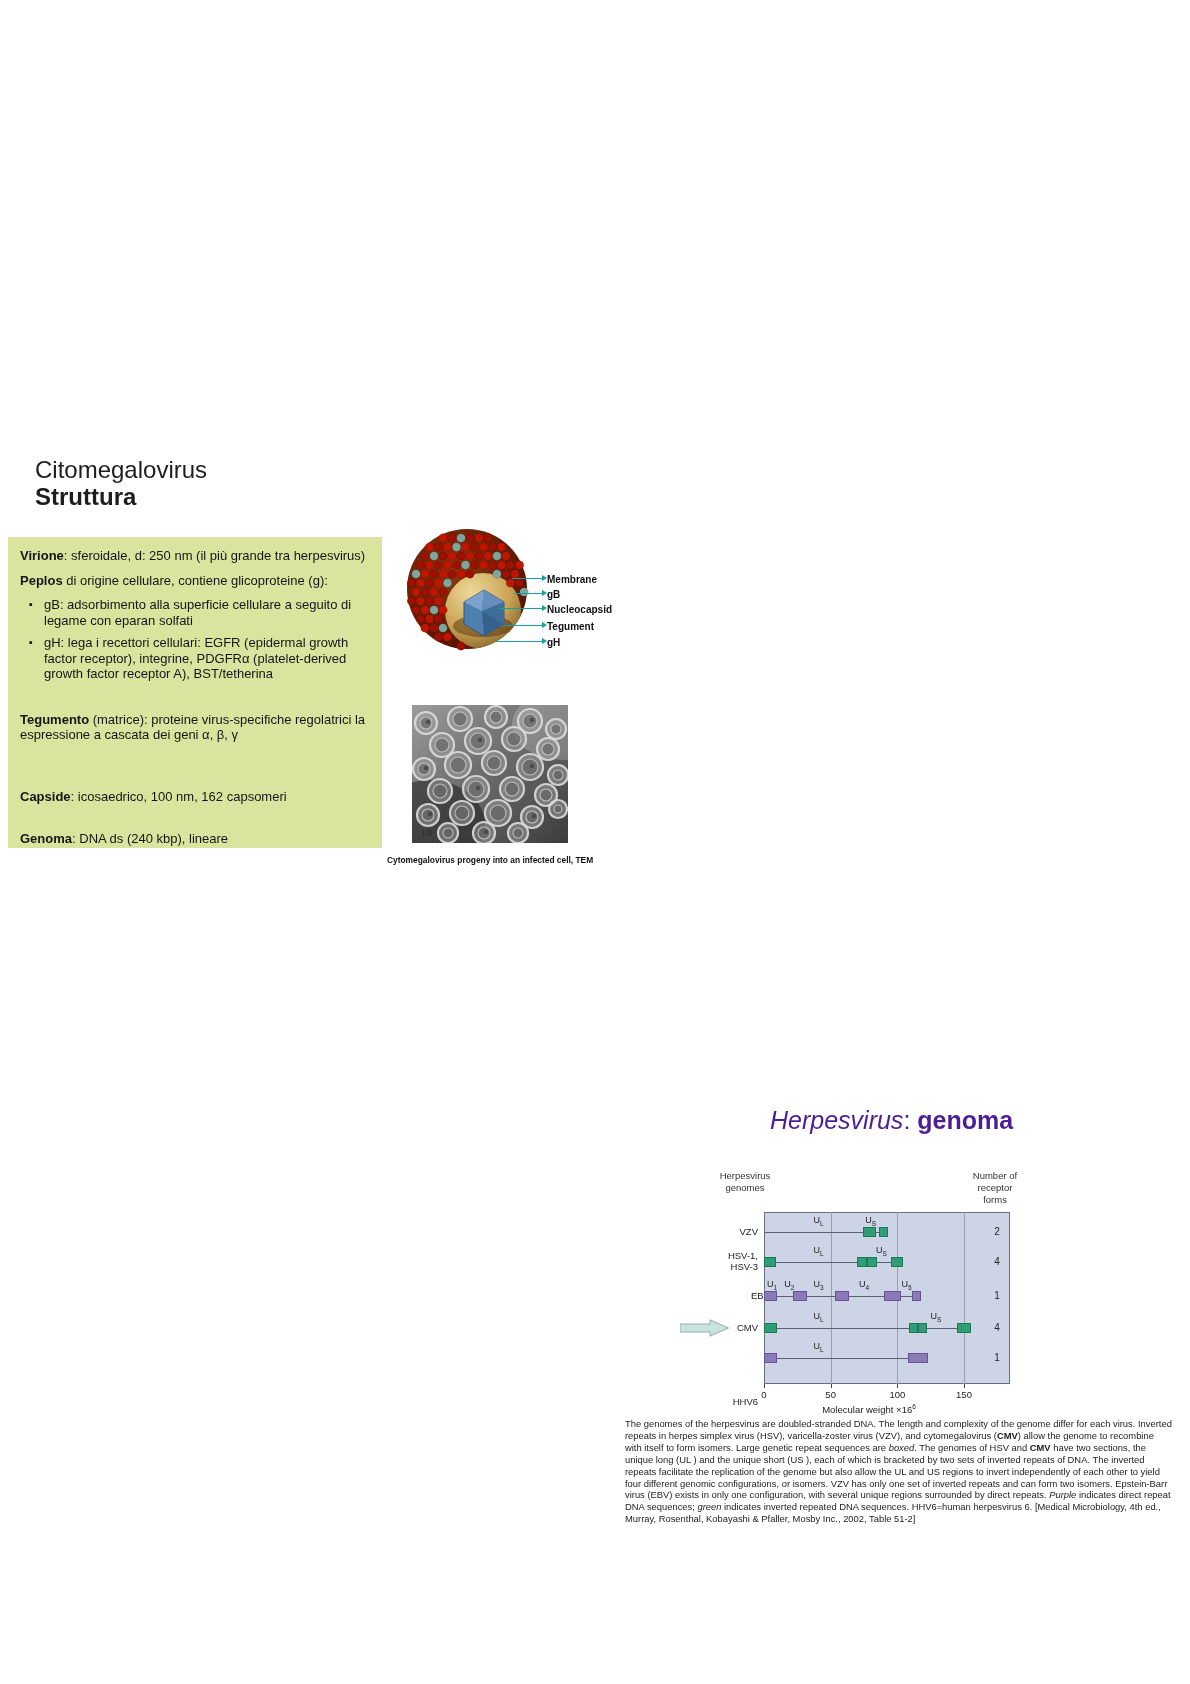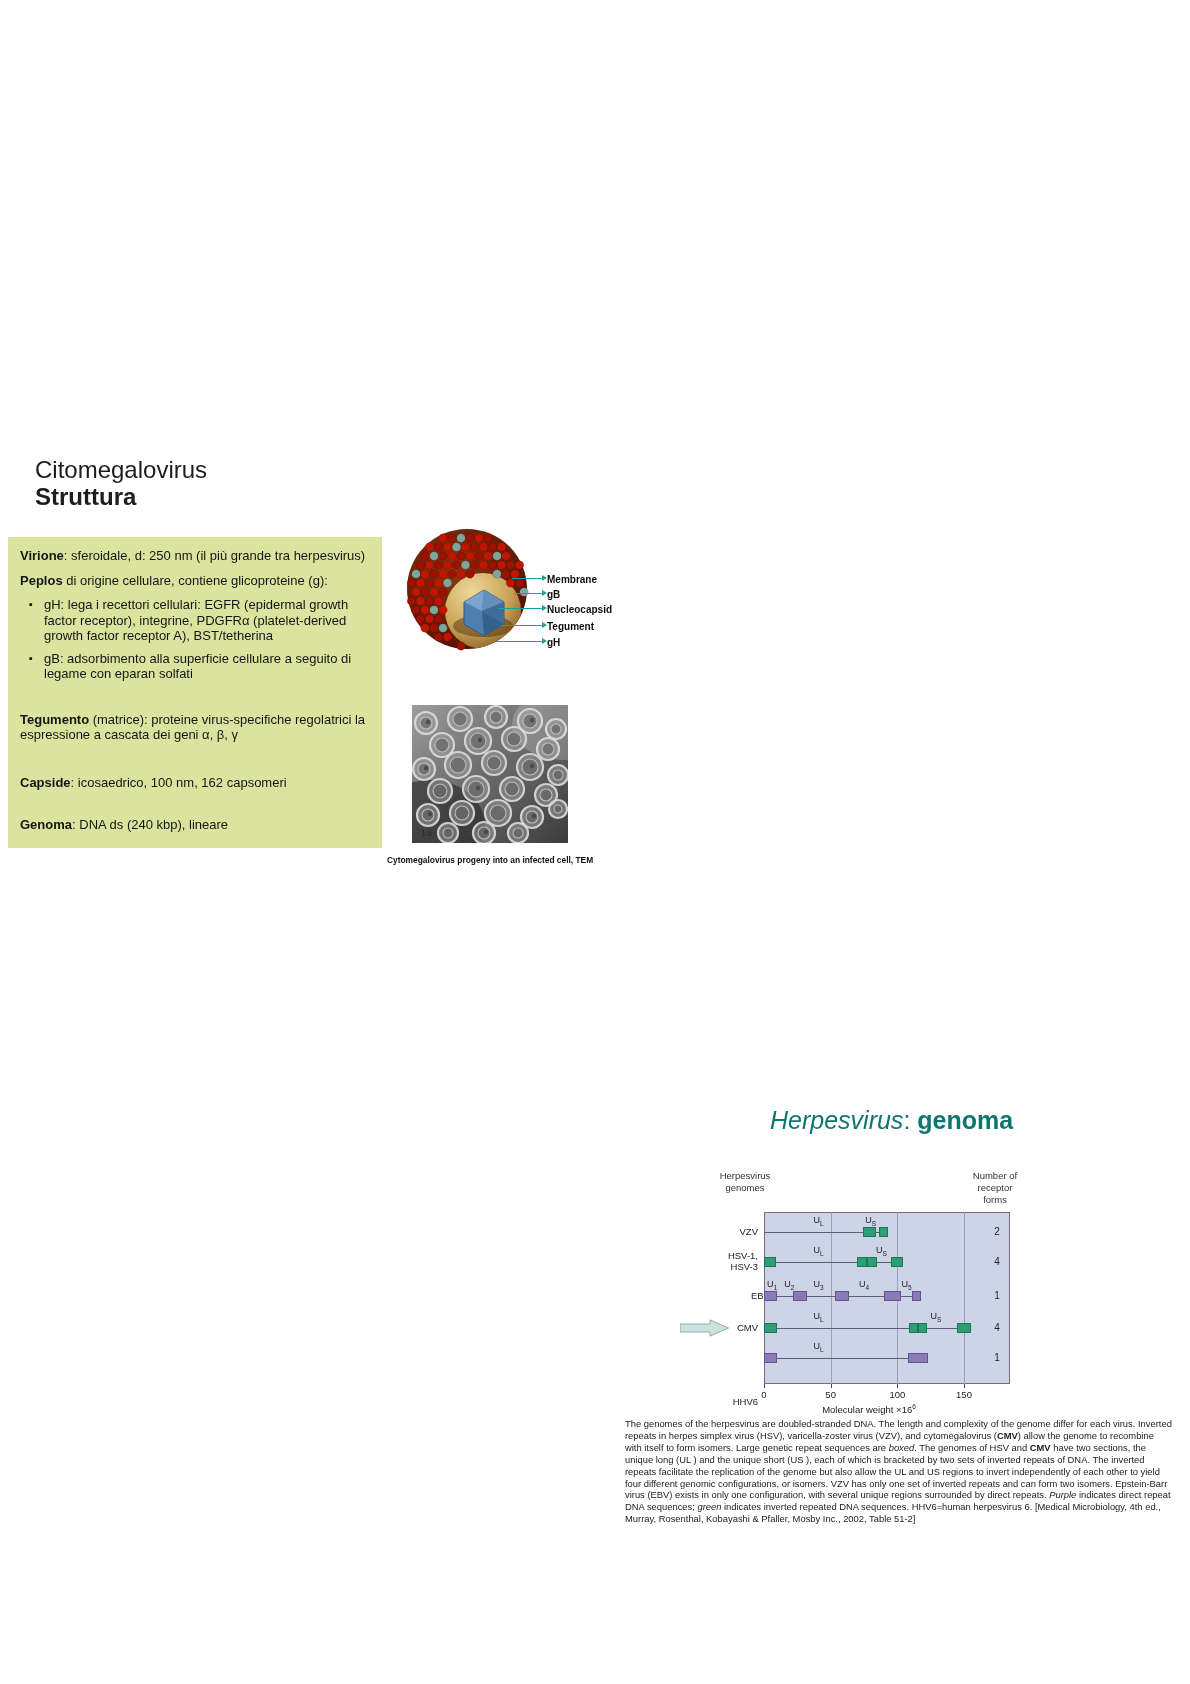--- a/index.html
+++ b/index.html
@@ -17,37 +17,37 @@
   .infobox{
     left:8px;top:537px;width:374px;height:311px;background:#dbe49f;
     box-sizing:border-box;padding:11px 10px 0 12px;font-size:13px;line-height:15.5px;color:#151515;
   }
   .infobox p{margin:0;}
   .infobox .gap-s{margin-top:9px;}
   .infobox ul{margin:9px 0 0 0;padding:0 0 0 22px;list-style:none;}
   .infobox li{position:relative;margin-top:7px;padding-left:2px;}
   .infobox li::before{content:"▪";position:absolute;left:-13px;top:0;font-size:11px;}
   .infobox .teg{margin-top:30px;}
-  .infobox .cap{margin-top:32px;}
+  .infobox .cap{margin-top:46px;}
   .infobox .gen{margin-top:27px;}
 
   
   .vlab{font-size:10px;font-weight:bold;color:#111;white-space:nowrap;}
   .varrow{height:1.4px;background:#18a0a0;}
   .varrow::after{
     content:"";position:absolute;right:-5px;top:-2.6px;width:0;height:0;
     border-left:5px solid #18a0a0;border-top:3.3px solid transparent;border-bottom:3.3px solid transparent;
   }
 
   
   .tem-num{font-size:9px;color:#2b2b2b;letter-spacing:1px;}
   .tem-caption{font-size:8.4px;font-weight:bold;white-space:nowrap;color:#111;}
 
   
-  .s2-title{left:770px;top:1106px;font-size:25px;color:#0f766e;white-space:nowrap;}
+  .s2-title{left:770px;top:1106px;font-size:25px;color:#4c1d95;white-space:nowrap;}
   .s2-title .it{font-style:italic;}
   .s2-title .bd{font-weight:bold;}
 
   
   .gf-head{font-size:9.5px;color:#333;text-align:center;line-height:12px;}
   #genome-plot{
     left:764px;top:1212px;width:246px;height:172px;background:#ccd4e6;
     border:1px solid #6a7080;box-sizing:border-box;
   }
   .gf-grid{width:1px;background:#98a0b4;top:1212px;height:172px;}
@@ -76,22 +76,22 @@
 
   <div class="abs s1-title">
     <div class="t1">Citomegalovirus</div>
     <div class="t2">Struttura</div>
   </div>
 
   <div class="abs infobox">
     <p><b>Virione</b><span>: sferoidale, d: 250 nm (il più grande tra herpesvirus)</span></p>
     <p class="gap-s"><b>Peplos</b><span> di origine cellulare, contiene glicoproteine (g):</span></p>
     <ul>
+      <li><span>gB: adsorbimento alla superficie cellulare a seguito di legame con eparan solfati</span></li>
       <li><span>gH: lega i recettori cellulari: EGFR (epidermal growth factor receptor), integrine, PDGFRα (platelet-derived growth factor receptor A), BST/tetherina</span></li>
-      <li><span>gB: adsorbimento alla superficie cellulare a seguito di legame con eparan solfati</span></li>
     </ul>
     <p class="teg"><b>Tegumento</b><span> (matrice): proteine virus-specifiche regolatrici la espressione a cascata dei geni α, β, γ</span></p>
     <p class="cap"><b>Capside</b><span>: icosaedrico, 100 nm, 162 capsomeri</span></p>
     <p class="gen"><b>Genoma</b><span>: DNA ds (240 kbp), lineare</span></p>
   </div>
 
   <svg id="virion-art" class="abs" style="left:404px;top:526px;" width="128" height="130" viewBox="0 0 128 130">
       <defs>
         <radialGradient id="ballg" cx="40%" cy="35%" r="75%">
           <stop offset="0%" stop-color="#8a3a12"></stop>

